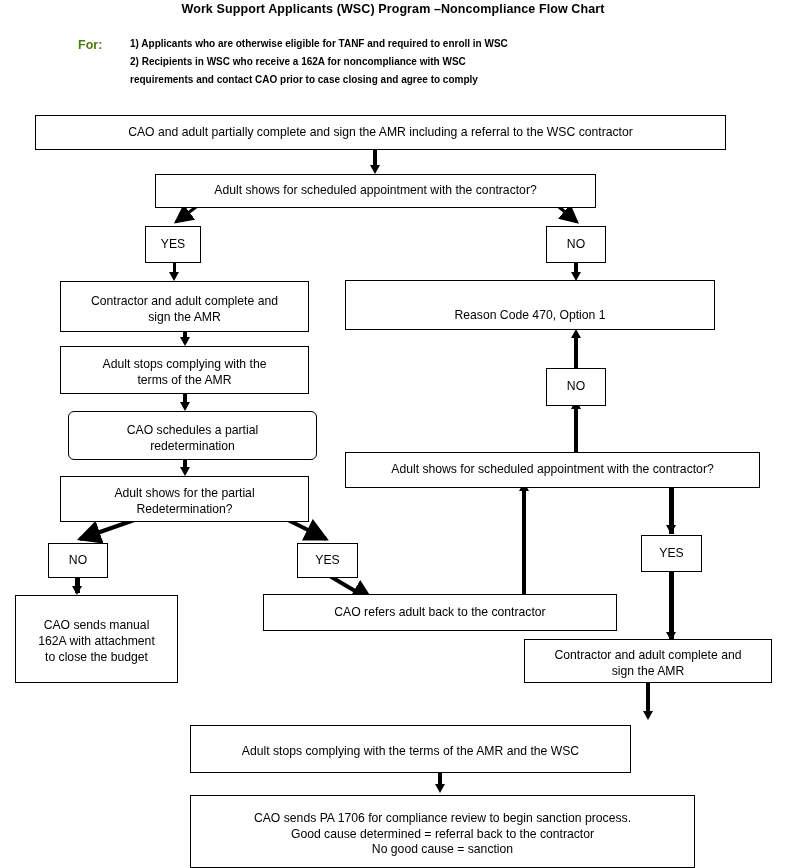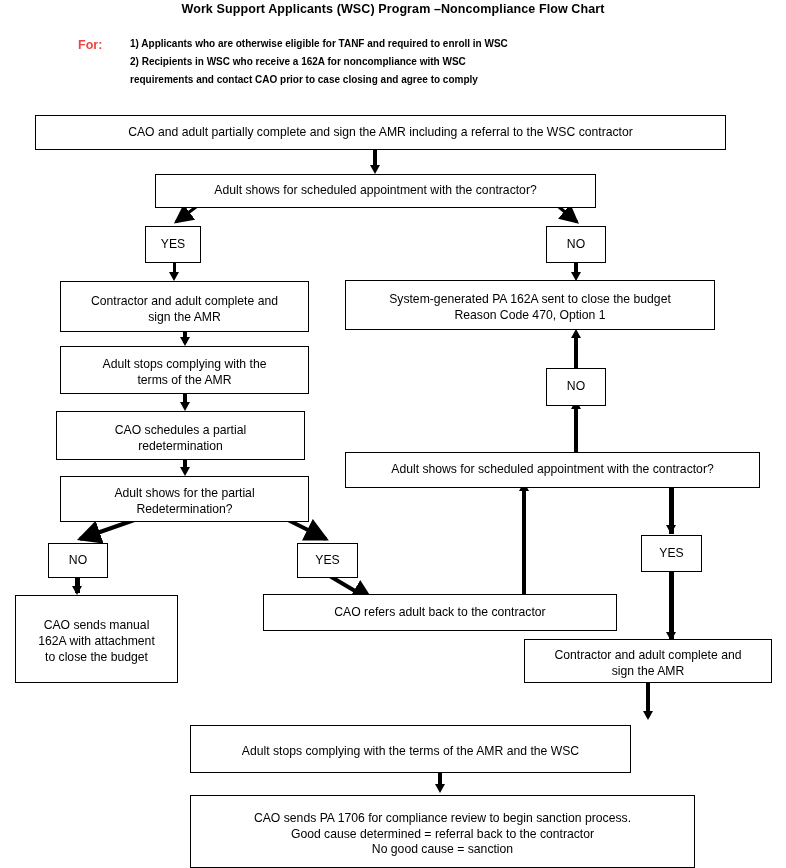--- a/index.html
+++ b/index.html
@@ -24,21 +24,21 @@
     text-align: center;
     font-size: 12.5px;
     font-weight: bold;
     color: #000;
     letter-spacing: 0.1px;
   }
   .for-label {
     position: absolute;
     font-size: 12.5px;
     font-weight: bold;
-    color: #ef4444;
+    color: #4d7c0f;
   }
   .for-line {
     position: absolute;
     font-size: 10px;
     font-weight: bold;
     color: #000;
     white-space: nowrap;
   }
   .box {
     position: absolute;
@@ -180,37 +180,37 @@
 
   <div class="box" style="left:60px; top:281px; width:249px; height:51px;">
     <span class="box-text">
       <span>Contractor and adult complete and</span><br>
       <span>sign the AMR</span>
     </span>
   </div>
 
   <div class="box" style="left:345px; top:280px; width:370px; height:50px;">
     <span class="box-text">
-      <span>System-generated PA 162A sent to close the budget</span><br>
+      <br>
       <span>Reason Code 470, Option 1</span>
     </span>
   </div>
 
   <div class="box" style="left:60px; top:346px; width:249px; height:48px;">
     <span class="box-text">
       <span>Adult stops complying with the</span><br>
       <span>terms of the AMR</span>
     </span>
   </div>
 
   <div class="box small" style="left:546px; top:368px; width:60px; height:38px;">
     <span class="box-text">NO</span>
   </div>
 
-  <div class="box" style="left:56px; top:411px; width:249px; height:49px;">
+  <div class="box" style="left:68px; top:411px; width:249px; height:49px;border-radius:6px;">
     <span class="box-text">
       <span>CAO schedules a partial</span><br>
       <span>redetermination</span>
     </span>
   </div>
 
   <div class="box mid" style="left:345px; top:452px; width:415px; height:36px;">
     <span class="box-text">Adult shows for scheduled appointment with the contractor?</span>
   </div>
 

